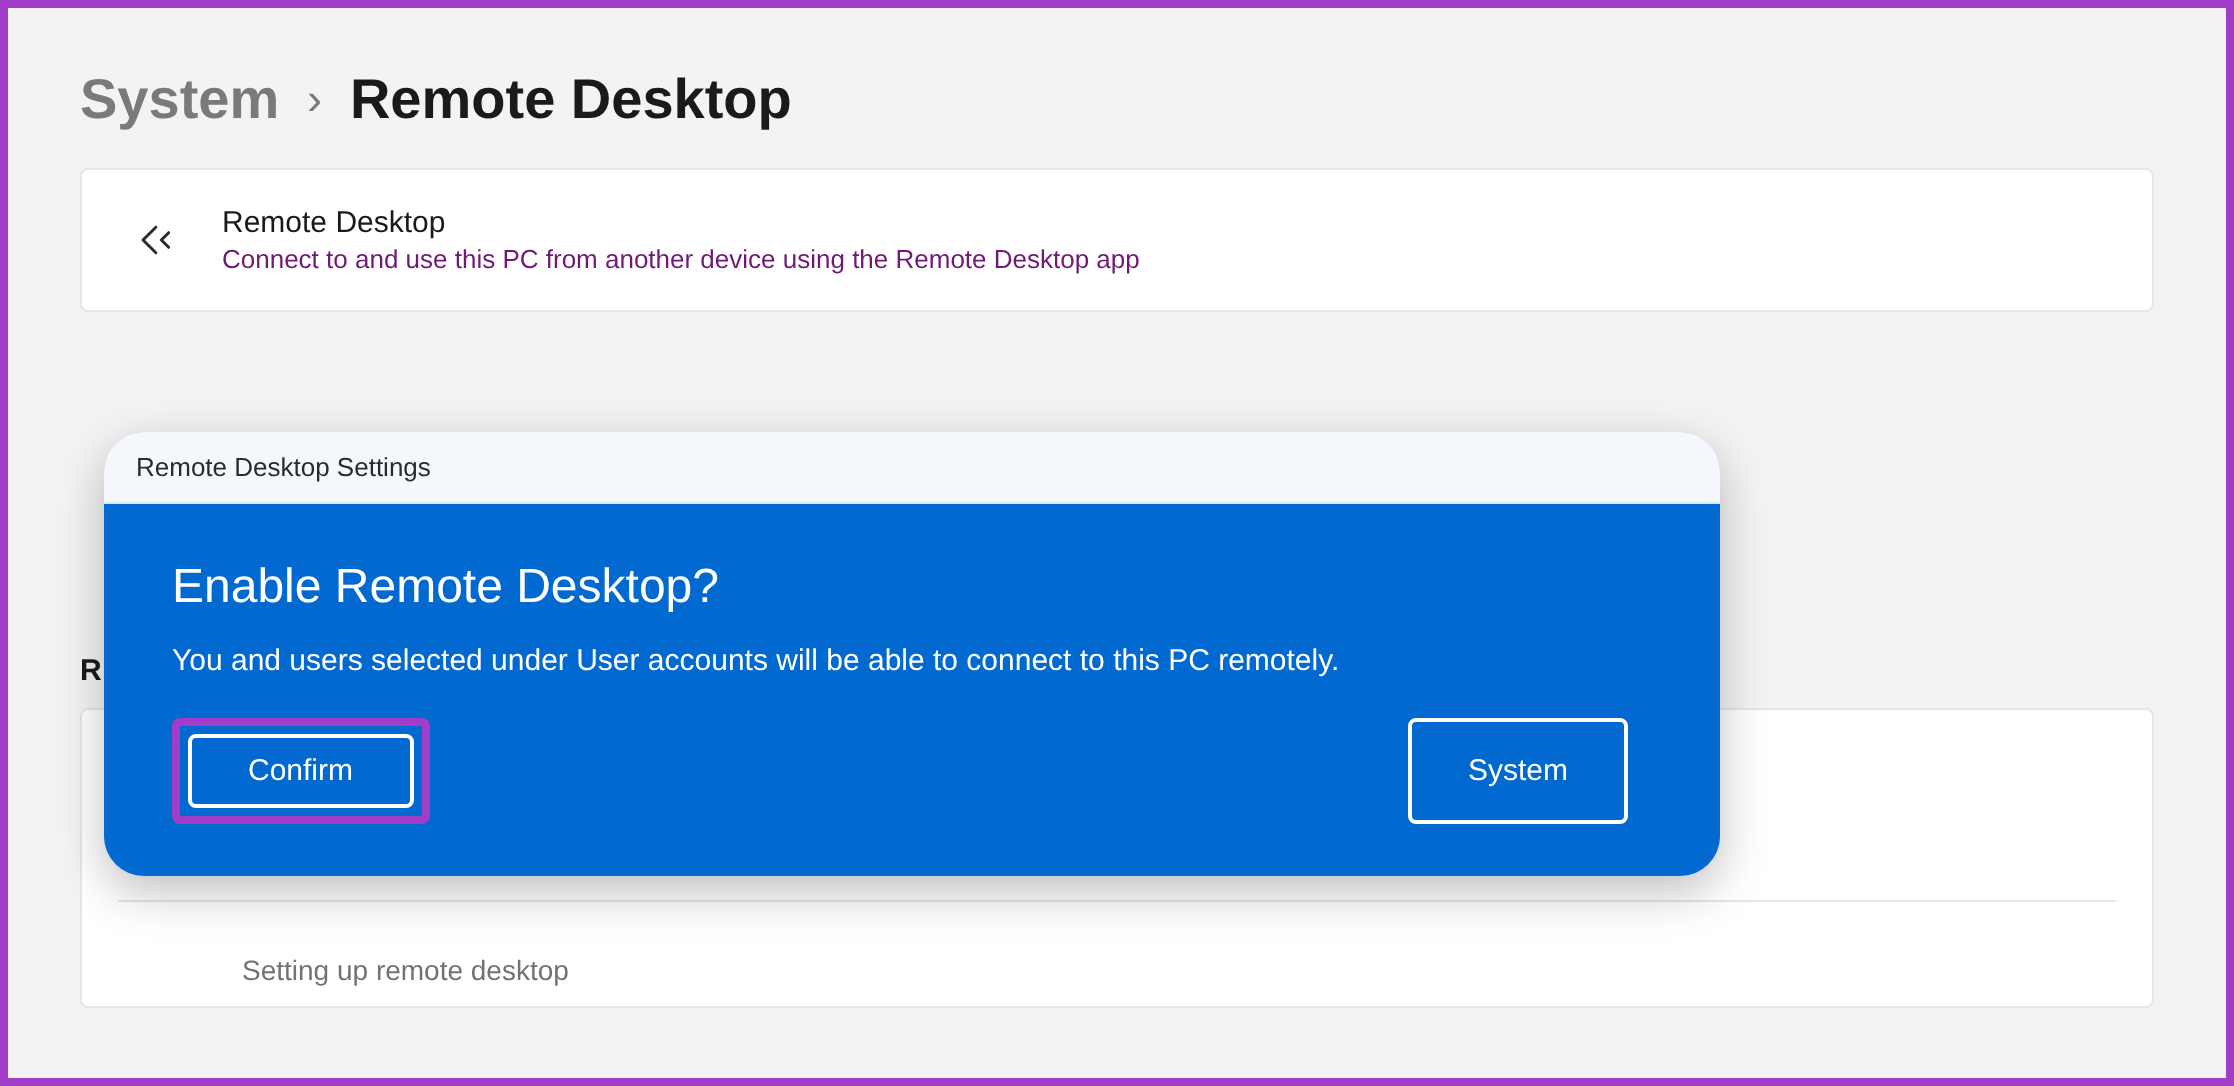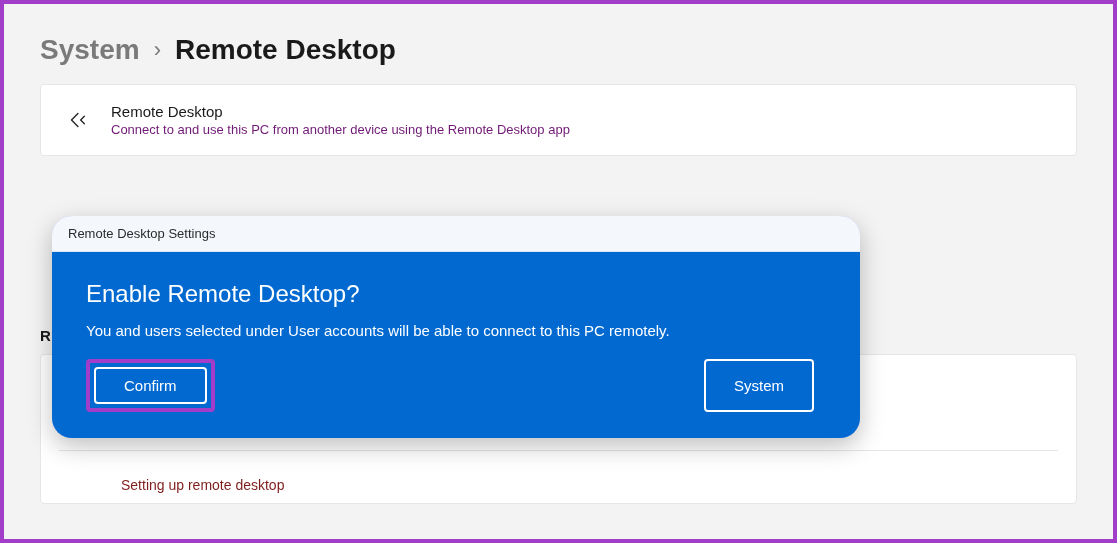--- a/index.html
+++ b/index.html
@@ -70,21 +70,21 @@
       height: 150px;
       background: #fff;
       border: 1px solid #e6e6e6;
       border-radius: 4px;
     }
     .behind-link {
       position: absolute;
       left: 80px;
       top: 122px;
       font-size: 14px;
-      color: #7f1d1d;
+      color: #737373;
     }
     .behind-divider {
       position: absolute;
       left: 18px;
       right: 18px;
       top: 95px;
       height: 1px;
       background: #e6e6e6;
     }
     .dialog {

